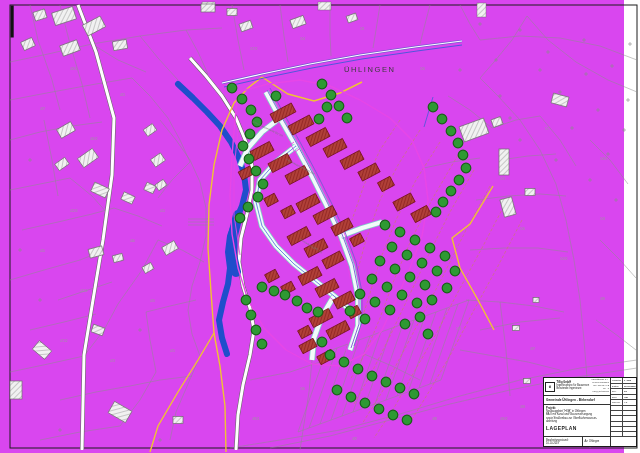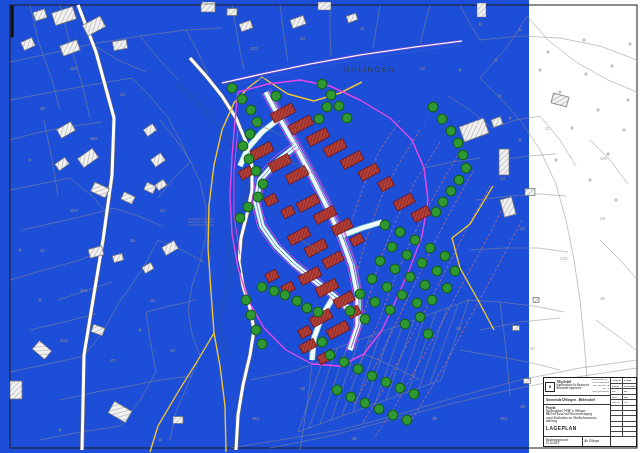--- a/index.html
+++ b/index.html
@@ -1,17 +1,17 @@
 <!DOCTYPE html>
 <html><head>
 <meta charset="utf-8">
 <style>
   html,body{margin:0;padding:0;background:#ffffff;width:640px;height:453px;overflow:hidden;
     font-family:"Liberation Sans",sans-serif;}
-  #sheet{position:relative;width:529px;height:453px;background:#1d4ed8;}
+  #sheet{position:relative;width:624px;height:453px;background:#d946ef;}
   svg{position:absolute;left:0;top:0;font-family:"Liberation Sans",sans-serif;}
   #titleblock{position:absolute;left:543px;top:377px;width:94px;height:70px;background:#ffffff;
     border:1px solid #1a1a1a;box-sizing:border-box;display:flex;color:#222;}
   .tb-left{flex:1;display:flex;flex-direction:column;border-right:0.5px solid #333;min-width:0;}
   .tb-right{width:25px;display:flex;flex-direction:column;}
   .tb-head{height:15px;display:flex;align-items:center;border-bottom:0.5px solid #333;padding:1px;}
   .tb-logo{width:8px;height:8px;border:1px solid #222;margin-right:1.5px;font-size:4px;font-weight:bold;
     display:flex;align-items:center;justify-content:center;flex:none;}
   .tb-co{font-size:2.6px;line-height:1.15;width:34px;flex:none;}
   .tb-co .b{font-weight:bold;}

